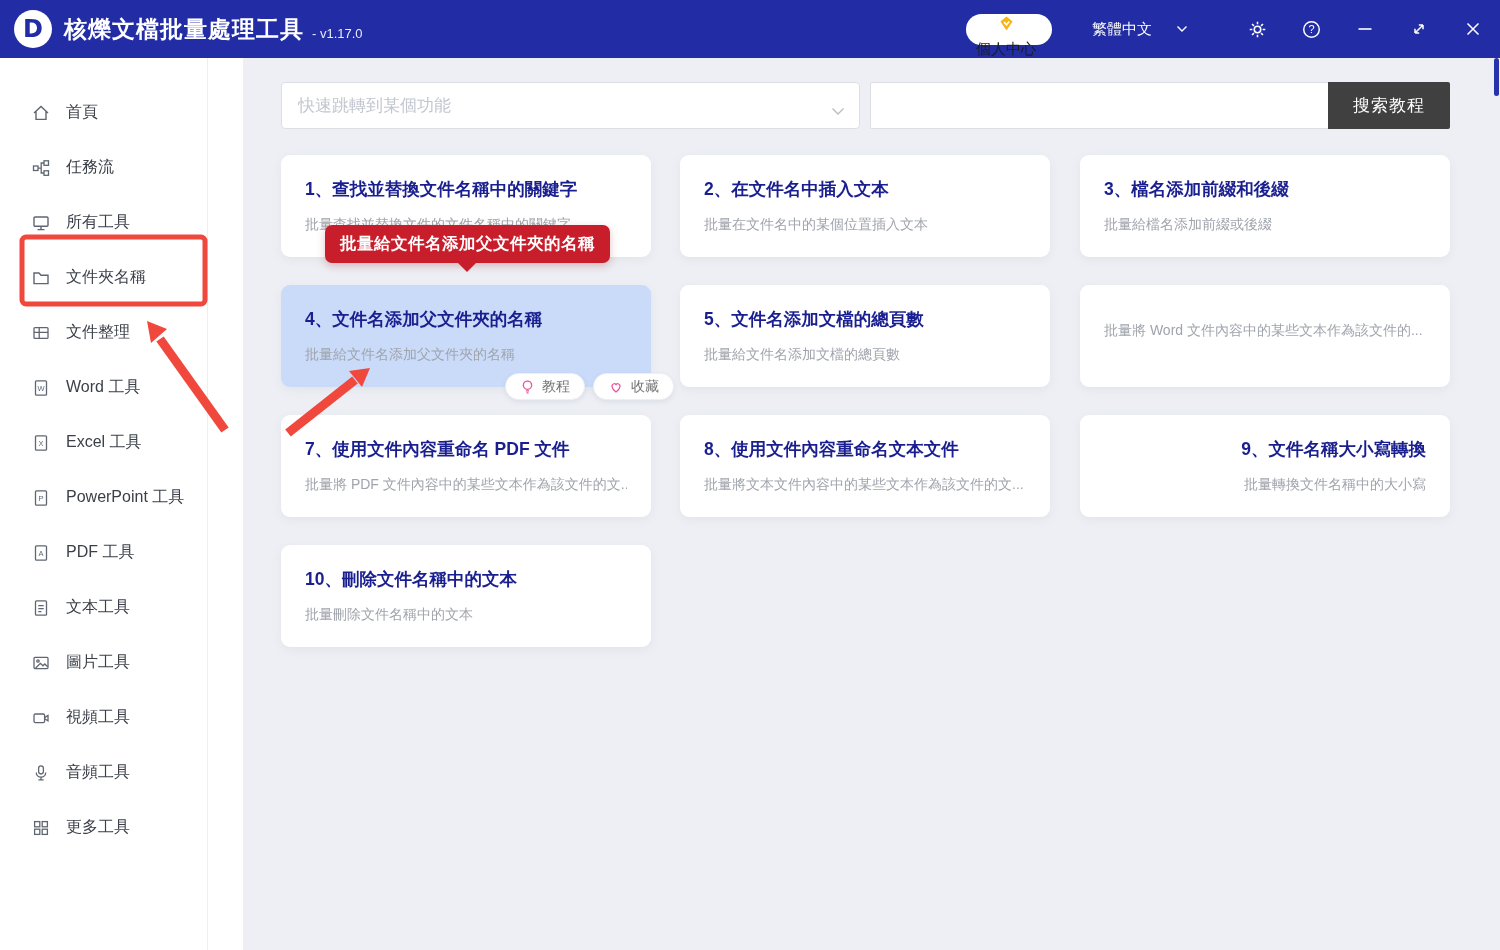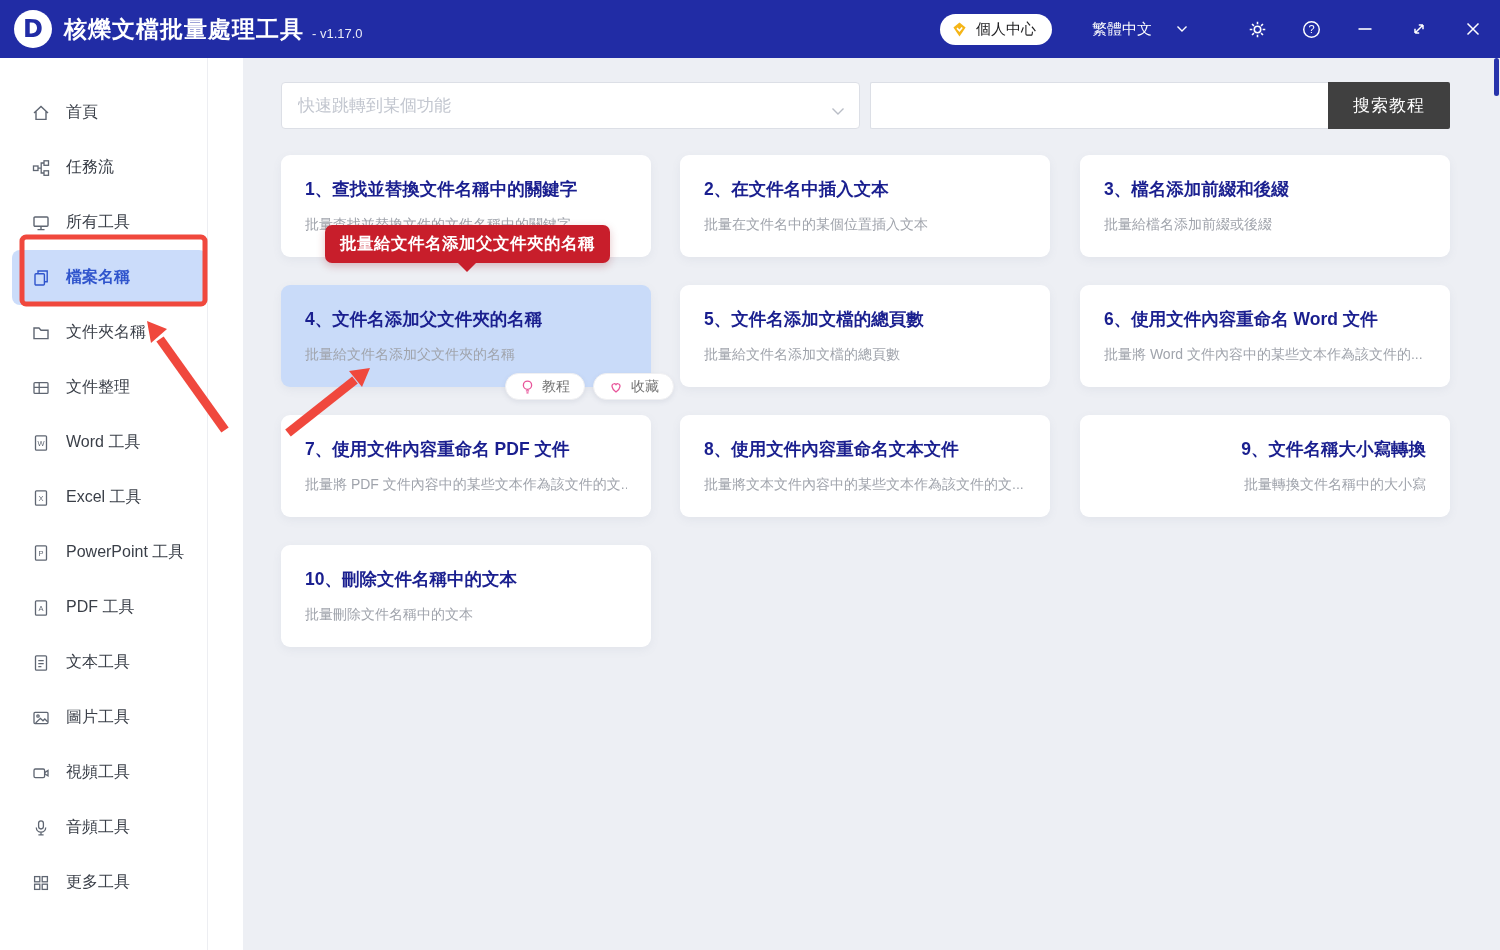--- a/index.html
+++ b/index.html
@@ -11,21 +11,21 @@
     background:#212CA5; display:flex; align-items:center; color:#fff; z-index:10; }
   .logo-badge { width:38px; height:38px; border-radius:50%; background:#fff;
     margin-left:14px; display:flex; align-items:center; justify-content:center; }
   .logo-badge span { color:#212CA5; font-weight:bold; font-size:24px;
     font-family:"DejaVu Sans", sans-serif; line-height:1; }
   .app-title { font-size:23px; font-weight:bold; margin-left:12px; letter-spacing:1px; }
   .app-version { font-size:13px; margin-left:8px; margin-top:8px; color:rgba(255,255,255,.9); }
   .topbar-right { margin-left:auto; display:flex; align-items:center; gap:0; }
   .pc-pill { height:31px; background:#fff; color:#1d1d1f; border:none; cursor:pointer;
     border-radius:16px; display:flex; align-items:center; gap:7px; padding:0 16px 0 10px;
-    font-size:15px; font-family:inherit; margin-right:40px; }
+    font-size:15px; font-family:inherit; margin-right:40px;flex-direction:column; }
   .lang-box { display:flex; align-items:center; gap:24px; font-size:15px; margin-right:42px; cursor:pointer; }
   .tb-icon { width:54px; display:flex; justify-content:center; align-items:center; cursor:pointer; color:#fff; }
   .tb-icon svg { display:block; }
 
   
   .sidebar { position:absolute; left:0; top:58px; width:243px; bottom:0; background:#fff;
     padding-top:27px; z-index:5; }
   .sidebar-divider { position:absolute; left:207px; top:0; bottom:0; width:1px; background:#EDEEF2; }
   .side-item { height:55px; width:195px; margin-left:12px; border-radius:8px;
     display:flex; align-items:center; padding-left:19px; gap:15px; cursor:pointer; }
@@ -174,29 +174,20 @@
   <div class="side-item">
     <span class="si-icon">
       <svg width="20" height="20" viewBox="0 0 20 20" stroke="currentColor" stroke-width="1.4" fill="none">
           <rect x="3" y="4" width="14" height="9.2" rx="1"></rect>
           <path d="M10 13.2 V16 M6.5 16.6 H13.5"></path>
         </svg>
     </span>
     <span class="si-label">所有工具</span>
   </div>
 
-  <div class="side-item active">
-    <span class="si-icon">
-      <svg width="20" height="20" viewBox="0 0 20 20" stroke="currentColor" stroke-width="1.4" fill="none">
-          <rect x="4" y="5.8" width="9.4" height="11.2" rx="1"></rect>
-          <path d="M7 5.8 V3 H16.2 V13.8 H13.4"></path>
-        </svg>
-    </span>
-    <span class="si-label">檔案名稱</span>
-  </div>
 
   <div class="side-item">
     <span class="si-icon">
       <svg width="20" height="20" viewBox="0 0 20 20" stroke="currentColor" stroke-width="1.4" fill="none">
           <path d="M3 5 H8 L10 7.2 H17 V15.6 H3 Z"></path>
         </svg>
     </span>
     <span class="si-label">文件夾名稱</span>
   </div>
 
@@ -330,21 +321,20 @@
   </div>
   <div class="card c4 active">
     <div class="card-title">4、文件名添加父文件夾的名稱</div>
     <div class="card-desc">批量給文件名添加父文件夾的名稱</div>
   </div>
   <div class="card c5">
     <div class="card-title">5、文件名添加文檔的總頁數</div>
     <div class="card-desc">批量給文件名添加文檔的總頁數</div>
   </div>
   <div class="card c6">
-    <div class="card-title">6、使用文件內容重命名 Word 文件</div>
     <div class="card-desc">批量將 Word 文件內容中的某些文本作為該文件的...</div>
   </div>
   <div class="card c7">
     <div class="card-title">7、使用文件內容重命名 PDF 文件</div>
     <div class="card-desc">批量將 PDF 文件內容中的某些文本作為該文件的文...</div>
   </div>
   <div class="card c8">
     <div class="card-title">8、使用文件內容重命名文本文件</div>
     <div class="card-desc">批量將文本文件內容中的某些文本作為該文件的文...</div>
   </div>

